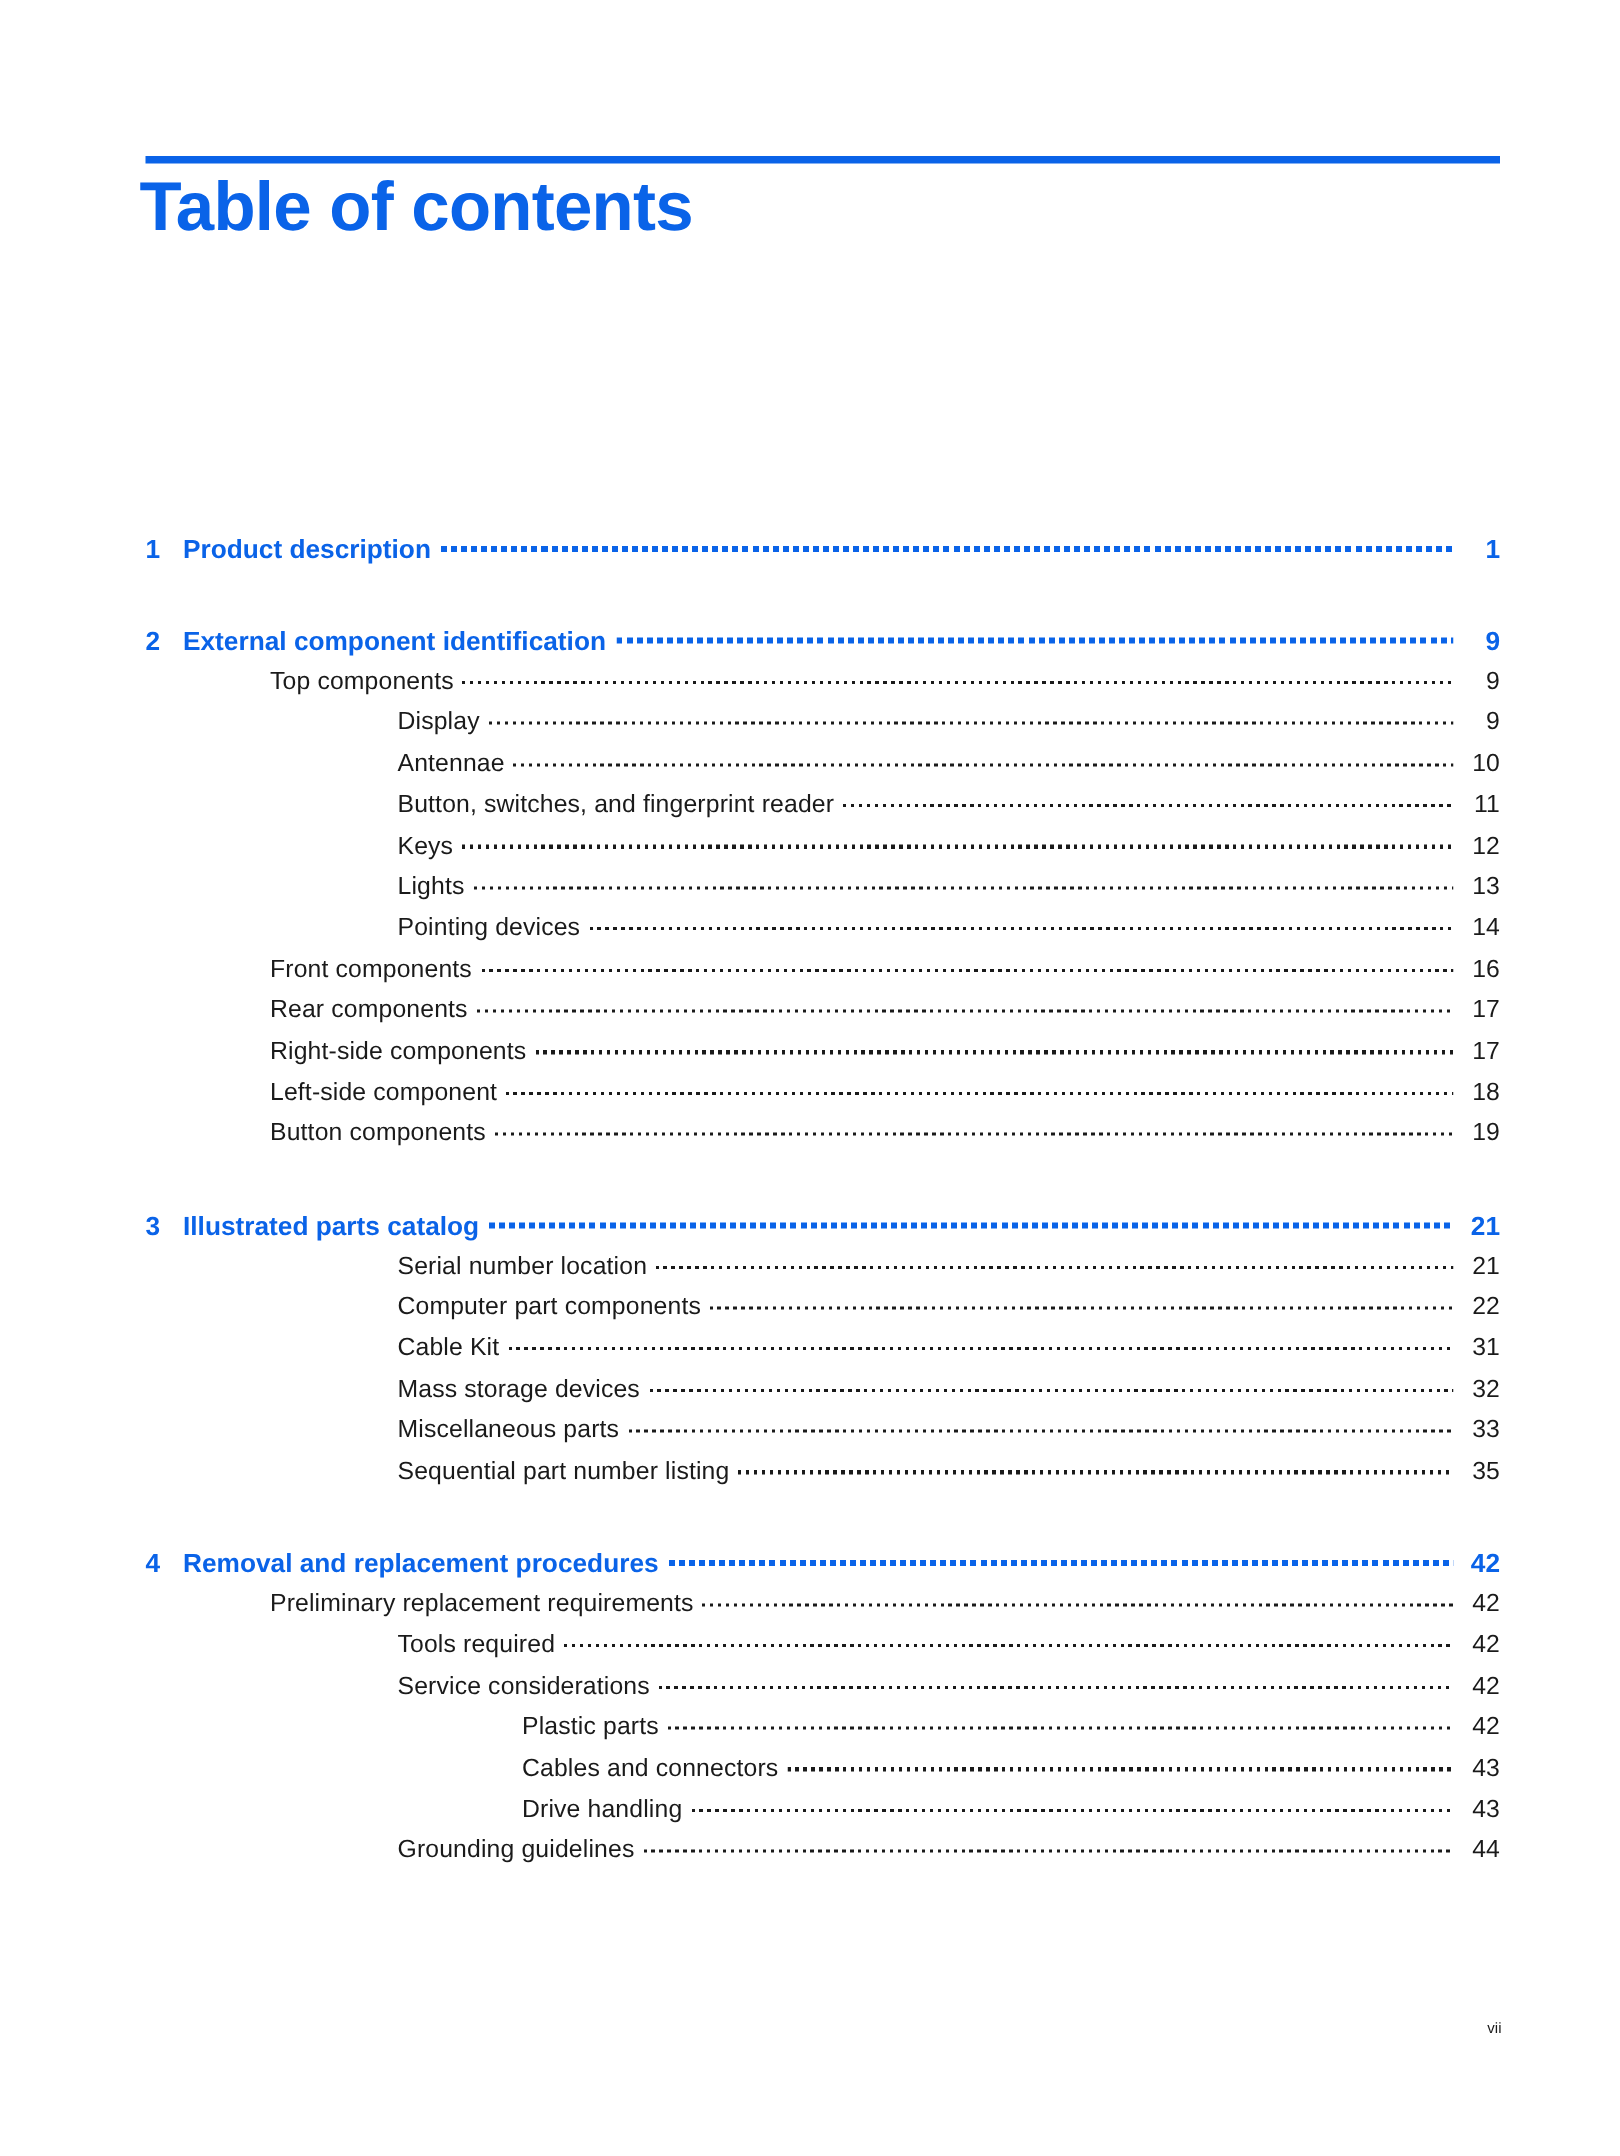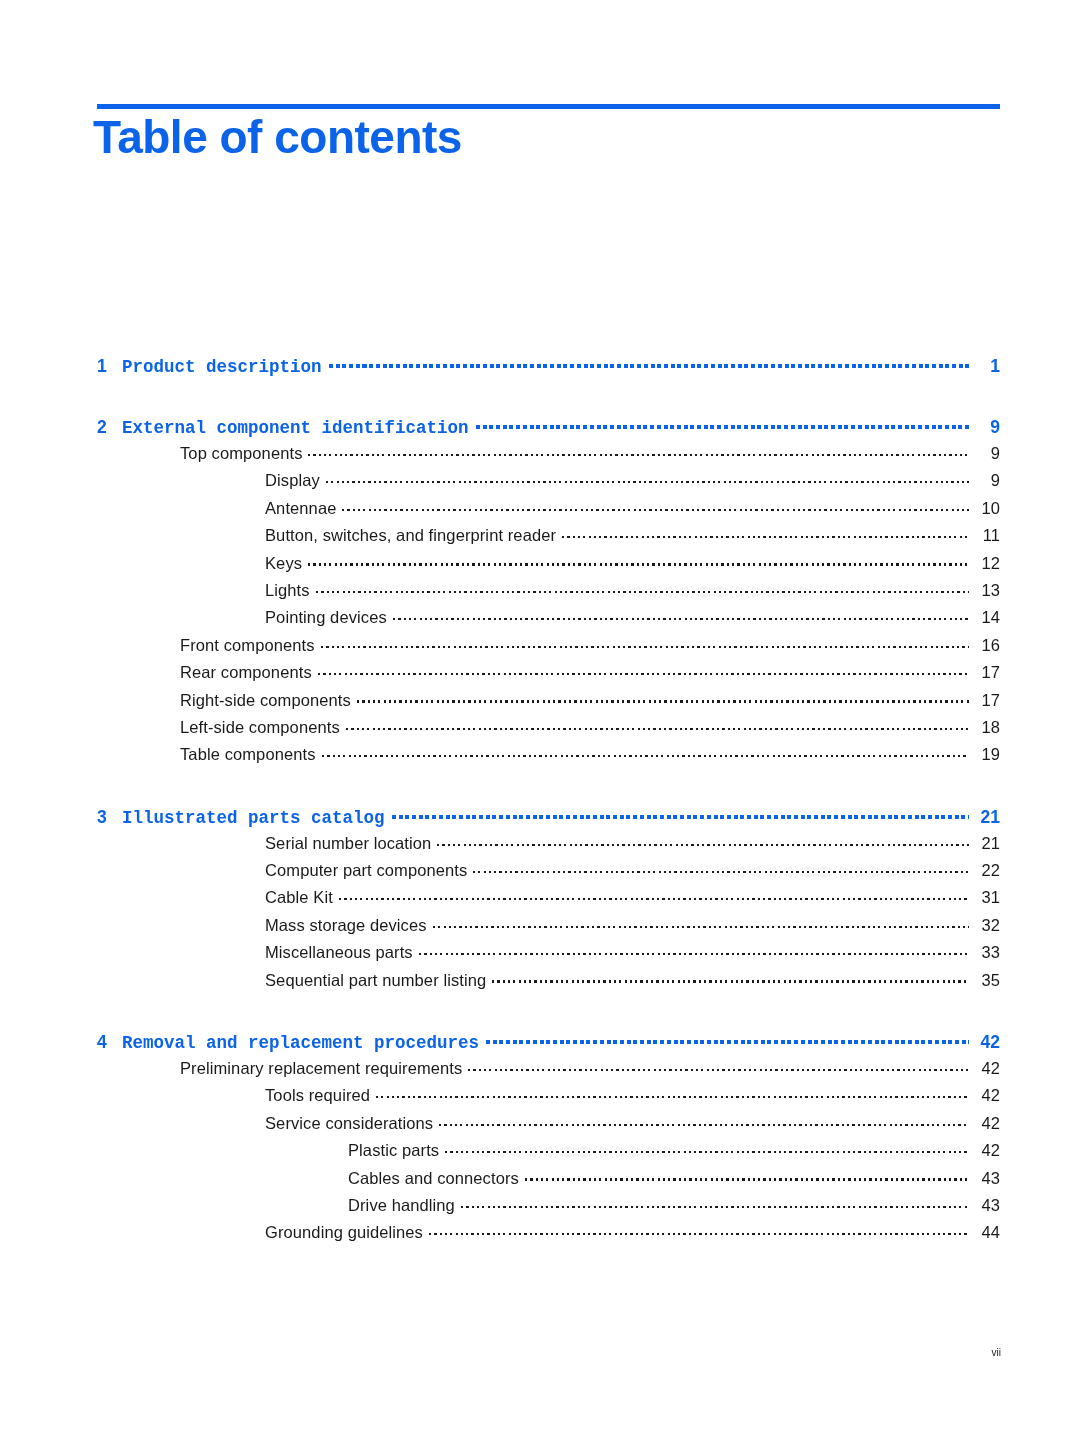--- a/index.html
+++ b/index.html
@@ -74,21 +74,20 @@
 
   .chap-num {
     flex: 0 0 auto;
     width: 25px;
     text-align: left;
   }
   .chap-title {
     flex: 0 0 auto;
     white-space: nowrap;
     padding-right: 7px;
-    font-family: Liberation Mono, monospace;
   }
 
   
   .leader-chapter {
     flex: 1 1 auto;
     position: relative;
     height: 17px;
     overflow: hidden;
     margin: 0 5px 0 0;
   }
@@ -235,26 +234,26 @@
         <span class="entry-title">Rear components</span>
         <span class="leader-entry"></span>
         <span class="entry-page">17</span>
       </div>
       <div class="toc-row entry lvl1">
         <span class="entry-title">Right-side components</span>
         <span class="leader-entry"></span>
         <span class="entry-page">17</span>
       </div>
       <div class="toc-row entry lvl1">
-        <span class="entry-title">Left-side components</span>
+        <span class="entry-title">Left-side component</span>
         <span class="leader-entry"></span>
         <span class="entry-page">18</span>
       </div>
       <div class="toc-row entry lvl1">
-        <span class="entry-title">Table components</span>
+        <span class="entry-title">Button components</span>
         <span class="leader-entry"></span>
         <span class="entry-page">19</span>
       </div>
       <div class="toc-row chapter">
         <span class="chap-num">3</span>
         <span class="chap-title">Illustrated parts catalog</span>
         <span class="leader-chapter"></span>
         <span class="chap-page">21</span>
       </div>
       <div class="toc-row entry lvl2">

